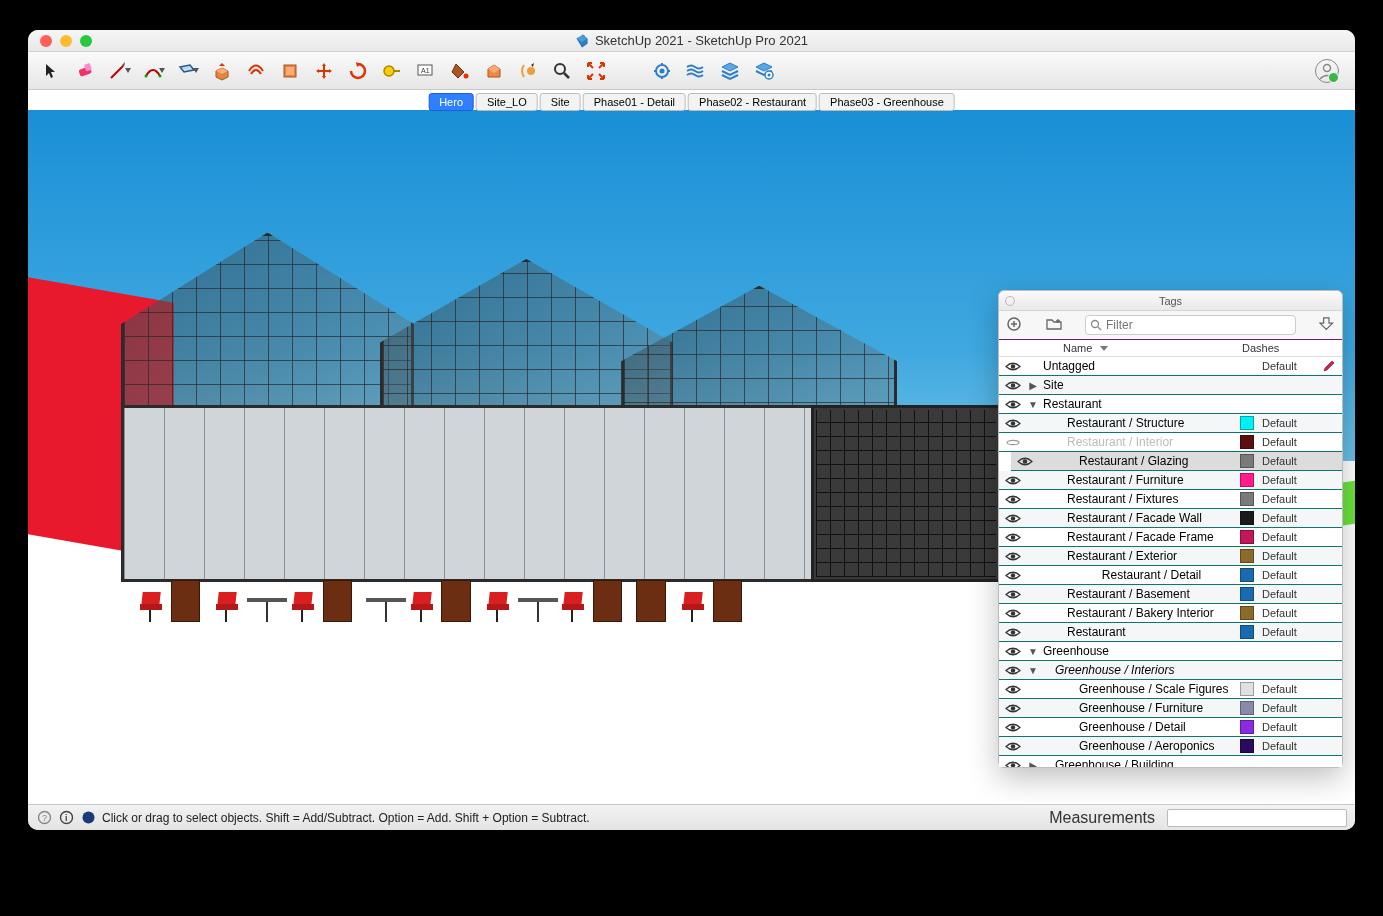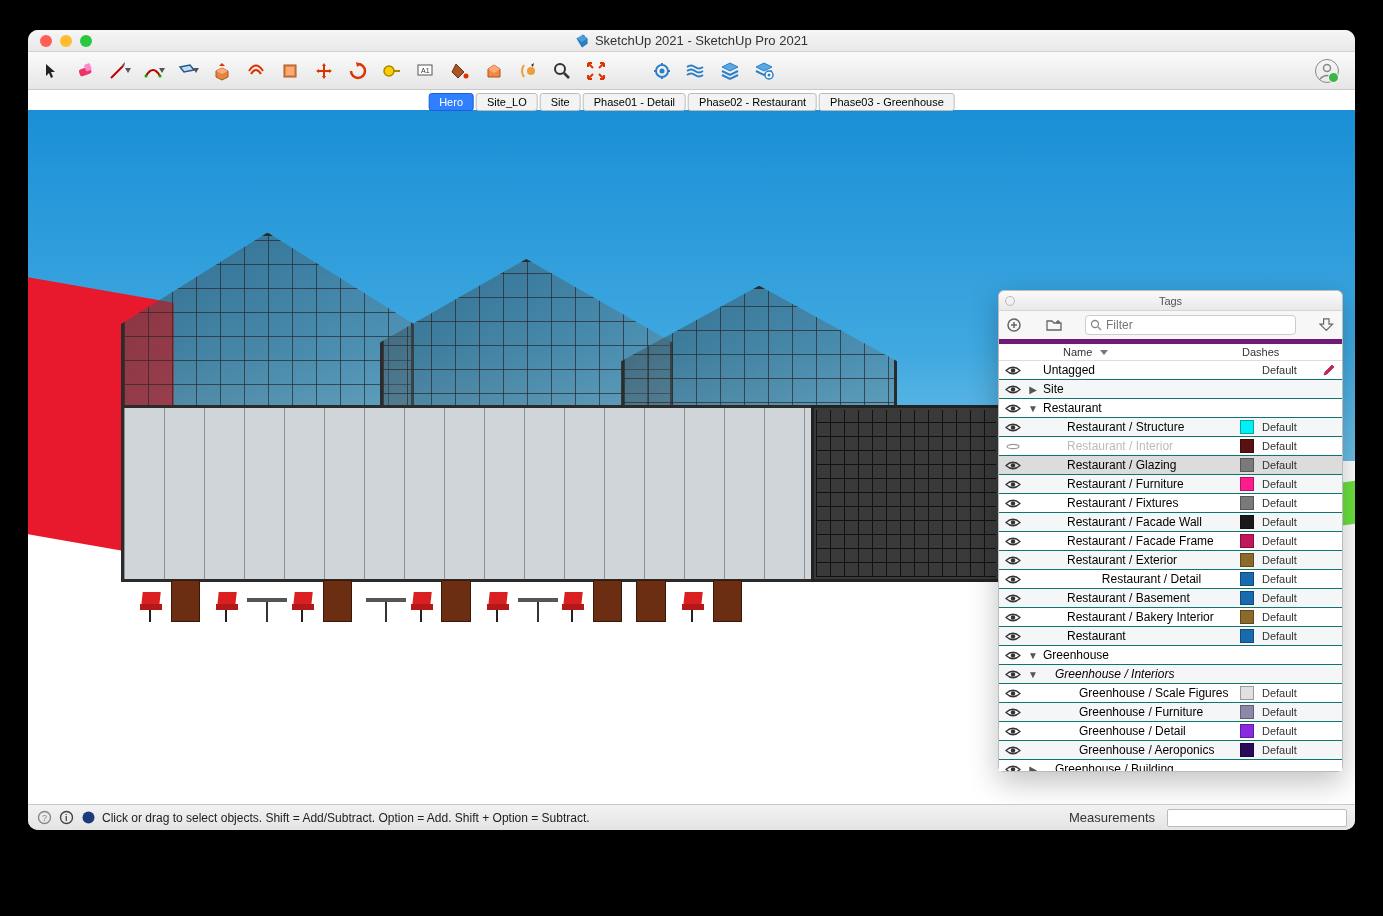--- a/index.html
+++ b/index.html
@@ -115,21 +115,21 @@
     z-index: 20;
     font-size: 12px;
   }
   .tags-title {
     height:20px; text-align:center; font-size:11px; color:#555;
     background:linear-gradient(#fafafa,#e9e9e9); border-bottom:1px solid #d5d5d5;
     border-radius:6px 6px 0 0; position:relative; line-height:20px;
   }
   .tags-title .pdot { position:absolute; left:6px; top:5px; width:10px; height:10px; border:1px solid #bbb; border-radius:50%;}
   .tags-toolbar {
-    display:flex; align-items:center; gap:22px; padding:4px 6px; border-bottom:5px solid #701a75;
+    display:flex; align-items:flex-start; gap:22px; padding:4px 6px; border-bottom:1px solid #701a75;
     background:#f7f7f7;
   }
   .ticon { width:18px; height:18px; display:flex; align-items:center; justify-content:center; color:#555;}
   .filter-wrap {
     flex:1; display:flex; align-items:center; background:#fff; border:1px solid #ccc;
     border-radius:4px; height:20px; padding:0 4px; gap:4px;
   }
   .filter-wrap input { border:0; outline:0; flex:1; font-size:12px; background:transparent;}
   .tags-header {
     display:flex; align-items:center; padding:2px 4px 2px 32px; border-bottom:1px solid #ddd;
@@ -137,38 +137,38 @@
   }
   .tags-header .col-name{ flex:1; display:flex; align-items:center; gap:4px;padding-left:32px;}
   .tags-header .col-dashes{ width:96px; }
   .chev-down { width:0;height:0;border-left:4px solid transparent;border-right:4px solid transparent;border-top:5px solid #777; margin-left:4px;}
   .tag-list { max-height: 410px; overflow:auto; background:#fff;}
   .tag-row {
     display:flex; align-items:center; height:19px; padding:0 4px; gap:4px;
     border-bottom:1px solid #0f766e;
   }
   .tag-row.alt { background:#f4f6f8;}
-  .tag-row.selected { background:#dcdcdc;}
+  .tag-row.selected { background:#dcdcdc;margin-left:12px;}
   .vis { width:20px; display:flex; justify-content:center;}
   .arrow { width:12px; text-align:center; font-size:10px; color:#555;}
   .tag-name { flex:1; white-space:nowrap; overflow:hidden; text-overflow:ellipsis;}
   .tag-name.dim { color:#bbb;}
   .swatch { width:14px; height:14px; border:1px solid rgba(0,0,0,0.3);}
   .dashes { width:60px; font-size:11px; color:#333; padding-left:4px;}
   .pencil { width:16px; color:#b04810;}
   
   .statusbar {
     height: 26px; border-top:1px solid #c8c8c8;
     background:linear-gradient(#f2f2f2,#e4e4e4);
     display:flex; align-items:center; padding:0 8px; gap:6px;
     font-size:12px; color:#222;
   }
   .status-icons { display:flex; gap:6px; align-items:center;}
   .si { width:16px; height:16px; display:flex; align-items:center; justify-content:center;}
-  .statusbar .meas-label { margin-left:auto; font-size:13px; color:#333;}
+  .statusbar .meas-label { margin-left:auto; font-size:16px; color:#333;}
   .meas-box { width:180px; height:18px; background:#fff; border:1px solid #bbb; border-radius:2px; margin-left:6px;}
   svg { display:block;}
 </style>
 </head>
 <body>
 
 <div class="window">
 
   <div class="titlebar">
     <div class="traffic">

